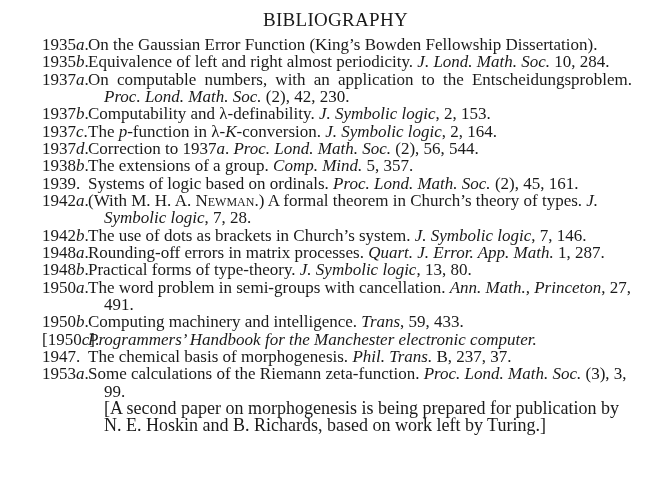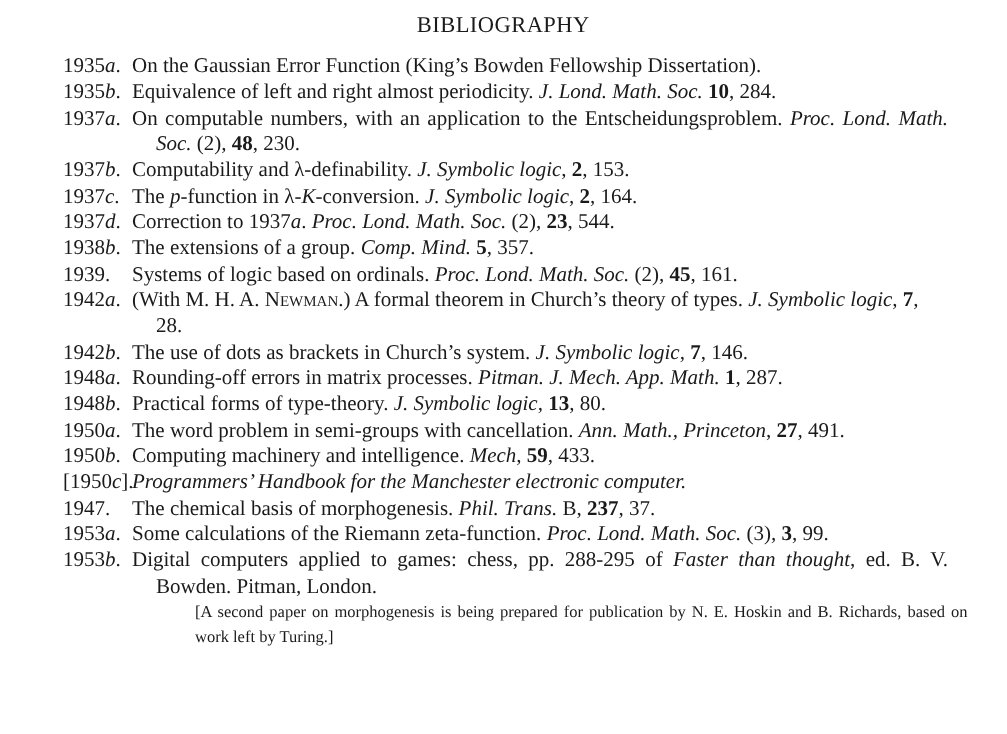--- a/index.html
+++ b/index.html
@@ -4,105 +4,101 @@
 <style>
   html, body { margin: 0; padding: 0; background: #ffffff; }
   body {
     width: 671px; height: 489px; overflow: hidden; position: relative;
     font-family: "Liberation Serif", "DejaVu Serif", serif;
     color: #1a1a1a;
   }
   .page { position: absolute; left: 0; top: 0; width: 671px; height: 489px; }
   .title {
     position: absolute; top: 9px; left: 0; width: 671px; text-align: center;
-    font-size: 15px; letter-spacing: 0.3px; color: #1a1a1a;
+    font-size: 19px; letter-spacing: 0.3px; color: #1a1a1a;
   }
   .entries { position: absolute; top: 36px; left: 42px; width: 590px; }
-  .entry { position: relative; font-size: 14px; line-height: 17.33px; }
+  .entry { position: relative; font-size: 17px; line-height: 17.33px; }
   .entry .label { position: absolute; left: 0; top: 0; white-space: nowrap; }
   .entry .body { margin-left: 46px; padding-left: 16px; text-indent: -16px; }
   .entry .body.justify { text-align: justify; text-align-last: left; }
-  .note { margin-left: 88px; font-size: 11px; line-height: 17.33px; text-align: justify; text-align-last: left; width: 515px; }
+  .note { margin-left: 62px; font-size: 18px; line-height: 17.33px; text-align: justify; text-align-last: left; width: 515px; }
   i { font-style: italic; }
-  b { font-weight: bold; margin-top: 24px; }
+  b { font-weight: normal; margin-top: 24px; }
   .sc { font-variant: small-caps; }
 </style>
 </head>
 <body>
 
 <div class="page">
   <div class="title">BIBLIOGRAPHY</div>
   <div class="entries" id="entries">
       <div class="entry">
         <span class="label"><span>1935</span><i>a</i>.</span>
         <div class="body">On the Gaussian Error Function (King’s Bowden Fellowship Dissertation).</div>
       </div>
       <div class="entry">
         <span class="label"><span>1935</span><i>b</i>.</span>
         <div class="body">Equivalence of left and right almost periodicity. <i>J. Lond. Math. Soc.</i> <b>10</b>, 284.</div>
       </div>
       <div class="entry">
         <span class="label"><span>1937</span><i>a</i>.</span>
-        <div class="body justify">On computable numbers, with an application to the Entscheidungsproblem. <i>Proc. Lond. Math. Soc.</i> (2), <b>48</b>, 230.</div>
+        <div class="body justify">On computable numbers, with an application to the Entscheidungsproblem. <i>Proc. Lond. Math. Soc.</i> (2), <b>42</b>, 230.</div>
       </div>
       <div class="entry">
         <span class="label"><span>1937</span><i>b</i>.</span>
         <div class="body">Computability and λ-definability. <i>J. Symbolic logic</i>, <b>2</b>, 153.</div>
       </div>
       <div class="entry">
         <span class="label"><span>1937</span><i>c</i>.</span>
         <div class="body">The <i>p</i>-function in λ-<i>K</i>-conversion. <i>J. Symbolic logic</i>, <b>2</b>, 164.</div>
       </div>
       <div class="entry">
         <span class="label"><span>1937</span><i>d</i>.</span>
-        <div class="body">Correction to 1937<i>a</i>. <i>Proc. Lond. Math. Soc.</i> (2), <b>23</b>, 544.</div>
+        <div class="body">Correction to 1937<i>a</i>. <i>Proc. Lond. Math. Soc.</i> (2), <b>56</b>, 544.</div>
       </div>
       <div class="entry">
         <span class="label"><span>1938</span><i>b</i>.</span>
         <div class="body">The extensions of a group. <i>Comp. Mind.</i> <b>5</b>, 357.</div>
       </div>
       <div class="entry">
         <span class="label"><span>1939</span>.</span>
         <div class="body">Systems of logic based on ordinals. <i>Proc. Lond. Math. Soc.</i> (2), <b>45</b>, 161.</div>
       </div>
       <div class="entry">
         <span class="label"><span>1942</span><i>a</i>.</span>
         <div class="body">(With M. H. A. <span class="sc">Newman</span>.) A formal theorem in Church’s theory of types. <i>J. Symbolic logic</i>, <b>7</b>, 28.</div>
       </div>
       <div class="entry">
         <span class="label"><span>1942</span><i>b</i>.</span>
         <div class="body">The use of dots as brackets in Church’s system. <i>J. Symbolic logic</i>, <b>7</b>, 146.</div>
       </div>
       <div class="entry">
         <span class="label"><span>1948</span><i>a</i>.</span>
-        <div class="body">Rounding-off errors in matrix processes. <i>Pitman. J. Mech. App. Math.</i> <b>1</b>, 287.</div>
+        <div class="body">Rounding-off errors in matrix processes. <i>Quart. J. Error. App. Math.</i> <b>1</b>, 287.</div>
       </div>
       <div class="entry">
         <span class="label"><span>1948</span><i>b</i>.</span>
         <div class="body">Practical forms of type-theory. <i>J. Symbolic logic</i>, <b>13</b>, 80.</div>
       </div>
       <div class="entry">
         <span class="label"><span>1950</span><i>a</i>.</span>
         <div class="body">The word problem in semi-groups with cancellation. <i>Ann. Math., Princeton</i>, <b>27</b>, 491.</div>
       </div>
       <div class="entry">
         <span class="label"><span>1950</span><i>b</i>.</span>
-        <div class="body">Computing machinery and intelligence. <i>Mech</i>, <b>59</b>, 433.</div>
+        <div class="body">Computing machinery and intelligence. <i>Trans</i>, <b>59</b>, 433.</div>
       </div>
       <div class="entry">
         <span class="label"><span>[1950</span><i>c</i>].</span>
         <div class="body"><i>Programmers’ Handbook for the Manchester electronic computer.</i></div>
       </div>
       <div class="entry">
         <span class="label"><span>1947</span>.</span>
         <div class="body">The chemical basis of morphogenesis. <i>Phil. Trans.</i> B, <b>237</b>, 37.</div>
       </div>
       <div class="entry">
         <span class="label"><span>1953</span><i>a</i>.</span>
         <div class="body">Some calculations of the Riemann zeta-function. <i>Proc. Lond. Math. Soc.</i> (3), <b>3</b>, 99.</div>
       </div>
-      <div class="entry">
-        <span class="label"><span>1953</span><i>b</i>.</span>
-        <div class="body justify">Digital computers applied to games: chess, pp. 288-295 of <i>Faster than thought</i>, ed. B. V. Bowden. Pitman, London.</div>
-      </div>
       <div class="note">[A second paper on morphogenesis is being prepared for publication by N. E. Hoskin and B. Richards, based on work left by Turing.]</div>
     </div>
 </div>
 
 </body></html>

